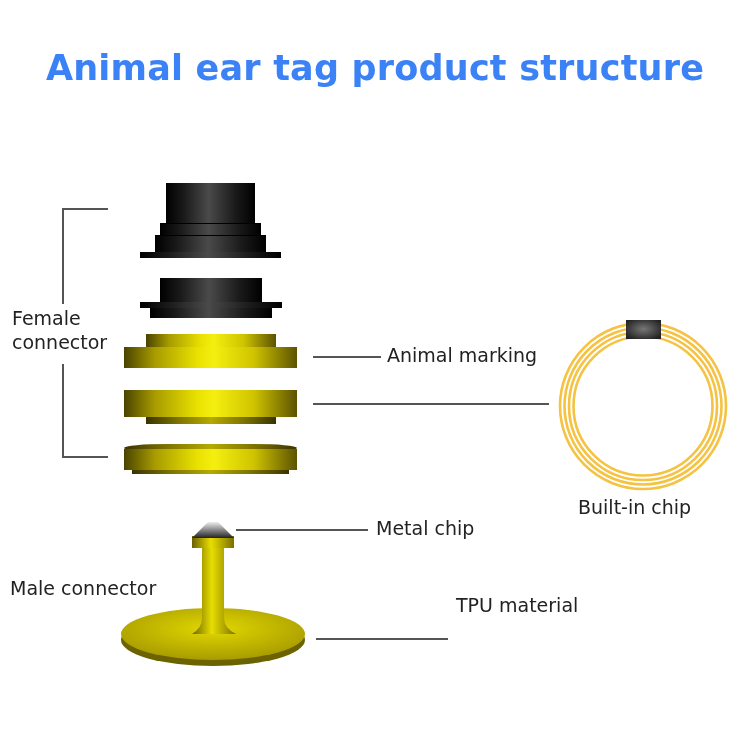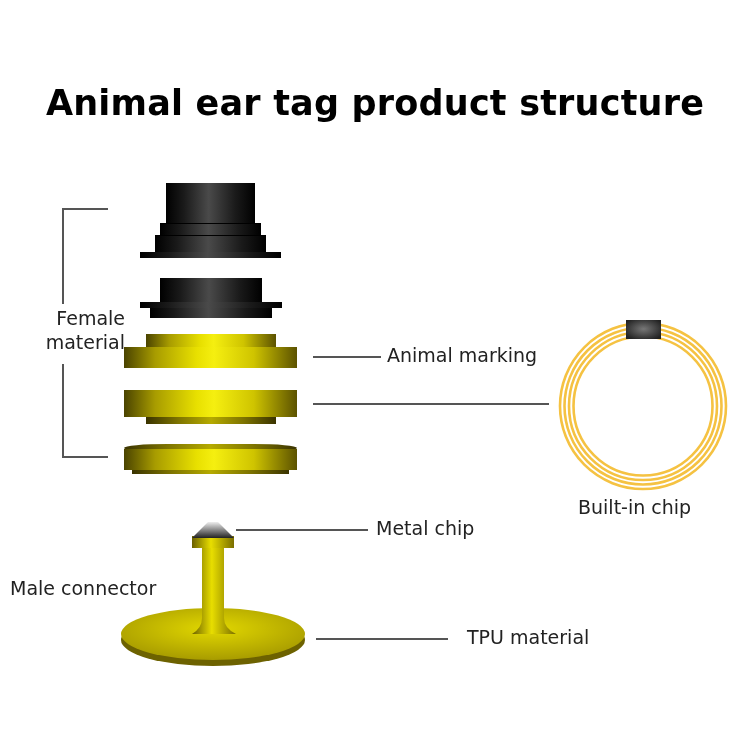--- a/index.html
+++ b/index.html
@@ -1,39 +1,39 @@
 <!DOCTYPE html>
 <html><head>
 <meta charset="utf-8">
 <style>
   html,body{margin:0;padding:0;background:#fff;}
   body{width:750px;height:750px;position:relative;overflow:hidden;font-family:"Liberation Sans",sans-serif;color:#222;}
-  .title{position:absolute;left:0;top:48px;width:750px;text-align:center;font-family:"DejaVu Sans",sans-serif;font-weight:bold;font-size:35px;color:#000000;letter-spacing:0.2px;margin-top:35px;}
+  .title{position:absolute;left:0;top:48px;width:750px;text-align:center;font-family:"DejaVu Sans",sans-serif;font-weight:bold;font-size:35px;color:#3b82f6;letter-spacing:0.2px;}
   .lbl{position:absolute;font-family:"DejaVu Sans",sans-serif;font-size:19px;color:#222;white-space:nowrap;}
   .line{position:absolute;background:#555;height:1.5px;}
   .vline{position:absolute;background:#555;width:1.5px;}
   .part{position:absolute;}
   .black{background:linear-gradient(90deg,#000 0%,#1a1a1a 20%,#4a4a4a 48%,#1a1a1a 78%,#000 100%);}
   .yellow{background:linear-gradient(90deg,#4a4300 0%,#a89c00 18%,#e8e000 42%,#f5ef10 52%,#cfc400 75%,#5c5200 100%);}
   .yellowdark{background:linear-gradient(90deg,#3a3300 0%,#7e7400 25%,#b5aa00 50%,#7e7400 75%,#3a3300 100%);}
 </style>
 </head>
 <body>
 
 <div class="title">Animal ear tag product structure</div>
 
 <div>
   <div class="vline" style="left:62px;top:208px;height:96px;"></div>
   <div class="line" style="left:62px;top:208px;width:46px;"></div>
   <div class="vline" style="left:62px;top:364px;height:93px;"></div>
   <div class="line" style="left:62px;top:456px;width:46px;"></div>
 </div>
-<div class="lbl" style="left:5px;top:306px;text-align:right;width:120px;line-height:24px;">
+<div class="lbl" style="left:12px;top:306px;text-align:left;width:120px;line-height:24px;">
   <div>Female</div>
-  <div>material</div>
+  <div>connector</div>
 </div>
 
 <div>
   <div class="part black" style="left:166px;top:183px;width:89px;height:40px;"></div>
   <div class="part black" style="left:160px;top:223px;width:101px;height:12px;border-top:1px solid #000;"></div>
   <div class="part black" style="left:155px;top:235px;width:111px;height:17px;border-top:1px solid #000;"></div>
   <div class="part black" style="left:140px;top:252px;width:141px;height:6px;"></div>
 </div>
 
 <div>
@@ -105,13 +105,13 @@
 
     <rect x="74" y="18" width="42" height="12" fill="url(#ystem)"></rect>
 
     <polygon points="74,20 116,20 100,4 90,4" fill="url(#metal)"></polygon>
   </svg>
 </div>
 <div class="line" style="left:236px;top:529px;width:132px;"></div>
 <div class="lbl" style="left:376px;top:517px;">Metal chip</div>
 <div class="lbl" style="left:10px;top:577px;">Male connector</div>
 <div class="line" style="left:316px;top:638px;width:132px;"></div>
-<div class="lbl" style="left:456px;top:626px;margin-left:11px;">TPU material</div>
+<div class="lbl" style="left:456px;top:594px;">TPU material</div>
 
 </body></html>

